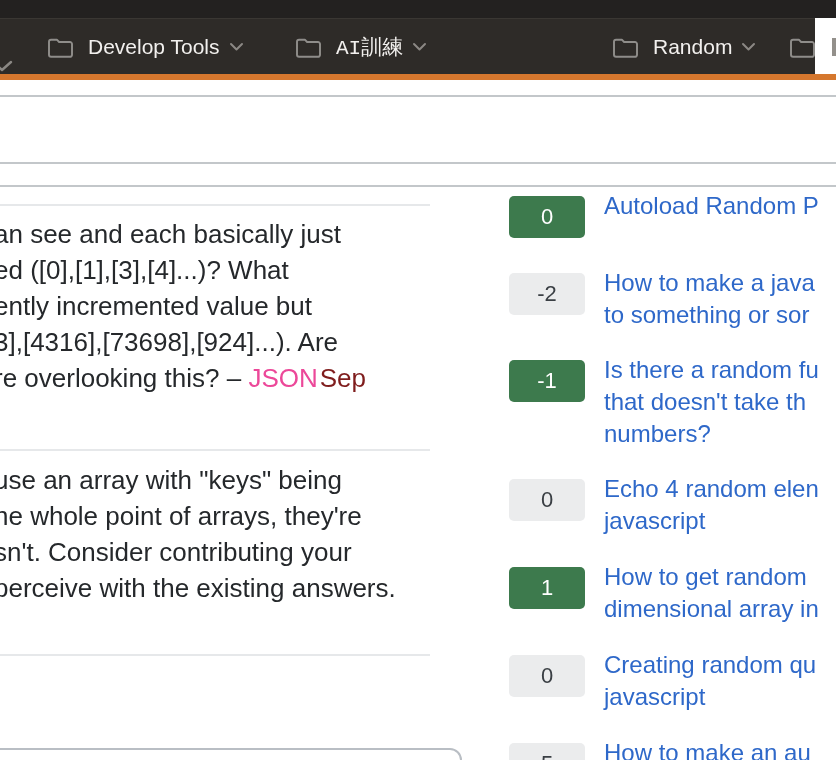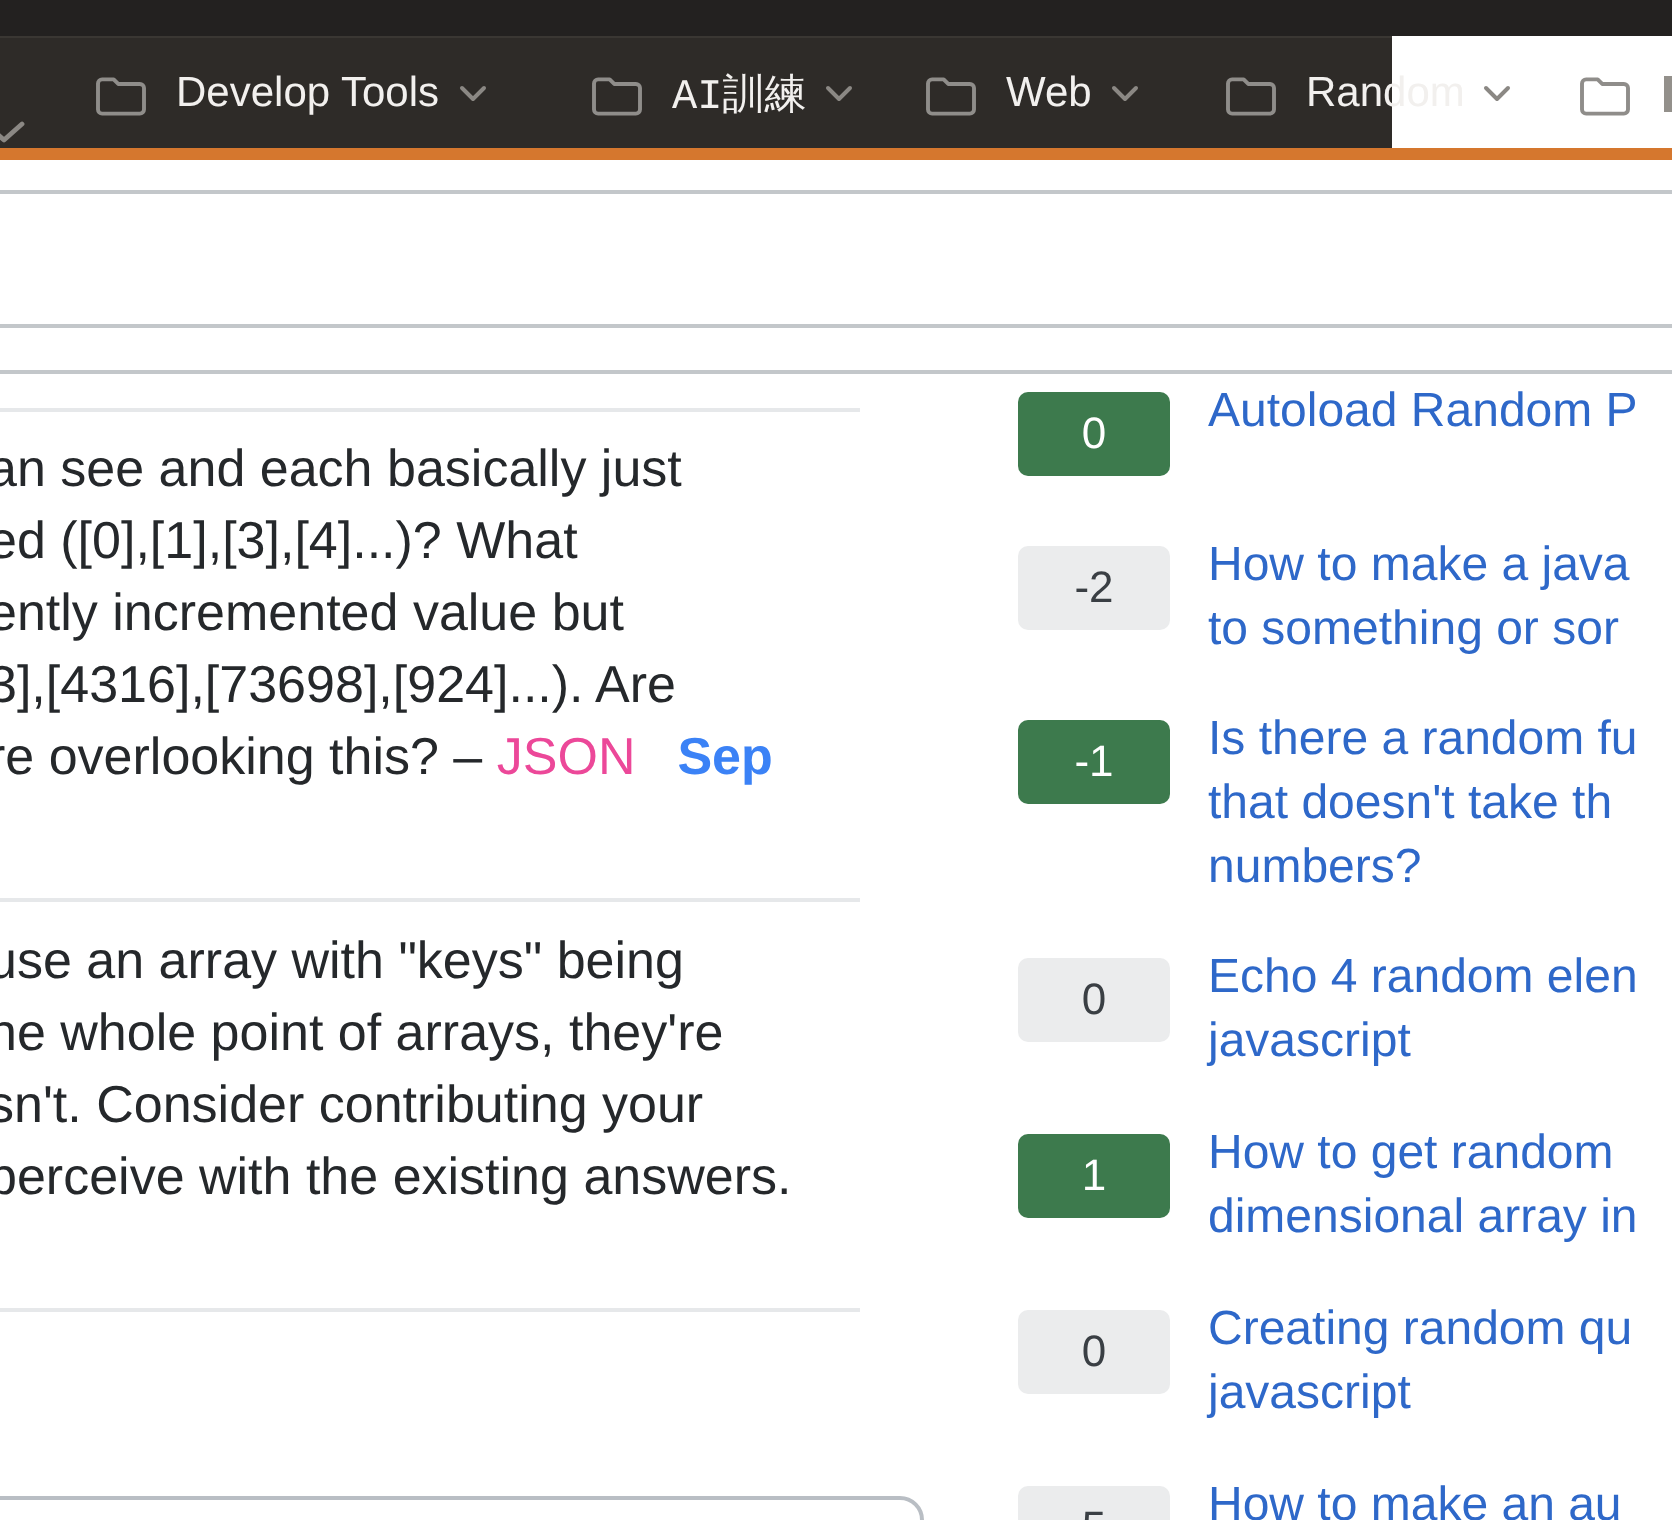--- a/index.html
+++ b/index.html
@@ -4,21 +4,21 @@
 <style>
   html,body{margin:0;padding:0;}
   body{
     width:836px;height:760px;overflow:hidden;position:relative;
     background:#ffffff;
     font-family:"Liberation Sans", sans-serif;
   }
   
   .top-strip{position:absolute;left:0;top:0;width:836px;height:18px;background:#232120;}
   .bookmarks-bar{
-    position:absolute;left:0;top:18px;width:696px;height:56px;
+    position:absolute;left:0;top:18px;width:815px;height:56px;
     background:#2e2b28;border-top:1px solid #3a3733;
   }
   .bm-item{position:absolute;top:0;height:56px;display:flex;align-items:center;cursor:default;}
   .bm-item .label{color:#f2f0ee;font-size:21px;font-weight:500;margin:0 9px 0 13px;white-space:nowrap;}
   .folder-ic{display:block;}
   .chev-ic{display:block;}
   .edge-chevron{position:absolute;left:-9px;top:41px;}
   .text-sliver{width:4px;height:18px;background:#93908b;margin-left:15px;}
   .accent-bar{position:absolute;left:0;top:74px;width:836px;height:6px;background:#d5772e;}
 
@@ -31,21 +31,21 @@
   
   .lcol-divider{position:absolute;left:0;width:430px;height:2px;background:#e6e8ea;}
   .lcol-divider.d1{top:204px;}
   .lcol-divider.d2{top:449px;}
   .lcol-divider.d3{top:654px;}
   .comment{position:absolute;left:-6px;width:460px;color:#25282b;font-size:26px;line-height:36px;}
   .comment.c1{top:216px;}
   .comment.c2{top:462px;}
   .comment .c-line{white-space:nowrap;}
   .user-link{color:#ec4899;text-decoration:none;cursor:pointer;}
-  .c-date{color:#3b82f6;margin-left:21px;font-weight:bold;}
+  .c-date{color:#7f1d1d;margin-left:2px;}
   .comment-box{
     position:absolute;left:-24px;top:748px;width:482px;height:60px;
     border:2px solid #b9bec4;border-radius:12px;background:#fff;
   }
 
   
   .rq-row{position:absolute;left:460px;top:0;width:376px;height:0;overflow:visible;}
   .rq-row .badge{
     position:absolute;left:49px;top:6px;width:76px;height:42px;
     display:flex;align-items:center;justify-content:center;
@@ -84,29 +84,20 @@
   <div class="bm-item" style="left:294px;font-family:Liberation Mono, monospace;">
     <svg class="folder-ic" width="29" height="23" viewBox="0 0 24 20">
       <path d="M2 16.3 V5 a1.8 1.8 0 0 1 1.8 -1.8 h5 l2 2 h9.4 a1.8 1.8 0 0 1 1.8 1.8 v9.3 a1.8 1.8 0 0 1 -1.8 1.8 H3.8 A1.8 1.8 0 0 1 2 16.3 Z" fill="none" stroke="#8f8d8a" stroke-width="1.7" stroke-linejoin="round"></path>
     </svg>
     <span class="label">AI訓練</span>
     <svg class="chev-ic" width="15" height="10" viewBox="0 0 15 10">
       <polyline points="2,2 7.5,7.5 13,2" fill="none" stroke="#8b8884" stroke-width="2" stroke-linecap="round" stroke-linejoin="round"></polyline>
     </svg>
   </div>
 
-  <div class="bm-item" style="left:461px;">
-    <svg class="folder-ic" width="29" height="23" viewBox="0 0 24 20">
-      <path d="M2 16.3 V5 a1.8 1.8 0 0 1 1.8 -1.8 h5 l2 2 h9.4 a1.8 1.8 0 0 1 1.8 1.8 v9.3 a1.8 1.8 0 0 1 -1.8 1.8 H3.8 A1.8 1.8 0 0 1 2 16.3 Z" fill="none" stroke="#8f8d8a" stroke-width="1.7" stroke-linejoin="round"></path>
-    </svg>
-    <span class="label">Web</span>
-    <svg class="chev-ic" width="15" height="10" viewBox="0 0 15 10">
-      <polyline points="2,2 7.5,7.5 13,2" fill="none" stroke="#8b8884" stroke-width="2" stroke-linecap="round" stroke-linejoin="round"></polyline>
-    </svg>
-  </div>
 
   <div class="bm-item" style="left:611px;">
     <svg class="folder-ic" width="29" height="23" viewBox="0 0 24 20">
       <path d="M2 16.3 V5 a1.8 1.8 0 0 1 1.8 -1.8 h5 l2 2 h9.4 a1.8 1.8 0 0 1 1.8 1.8 v9.3 a1.8 1.8 0 0 1 -1.8 1.8 H3.8 A1.8 1.8 0 0 1 2 16.3 Z" fill="none" stroke="#8f8d8a" stroke-width="1.7" stroke-linejoin="round"></path>
     </svg>
     <span class="label">Random</span>
     <svg class="chev-ic" width="15" height="10" viewBox="0 0 15 10">
       <polyline points="2,2 7.5,7.5 13,2" fill="none" stroke="#8b8884" stroke-width="2" stroke-linecap="round" stroke-linejoin="round"></polyline>
     </svg>
   </div>

